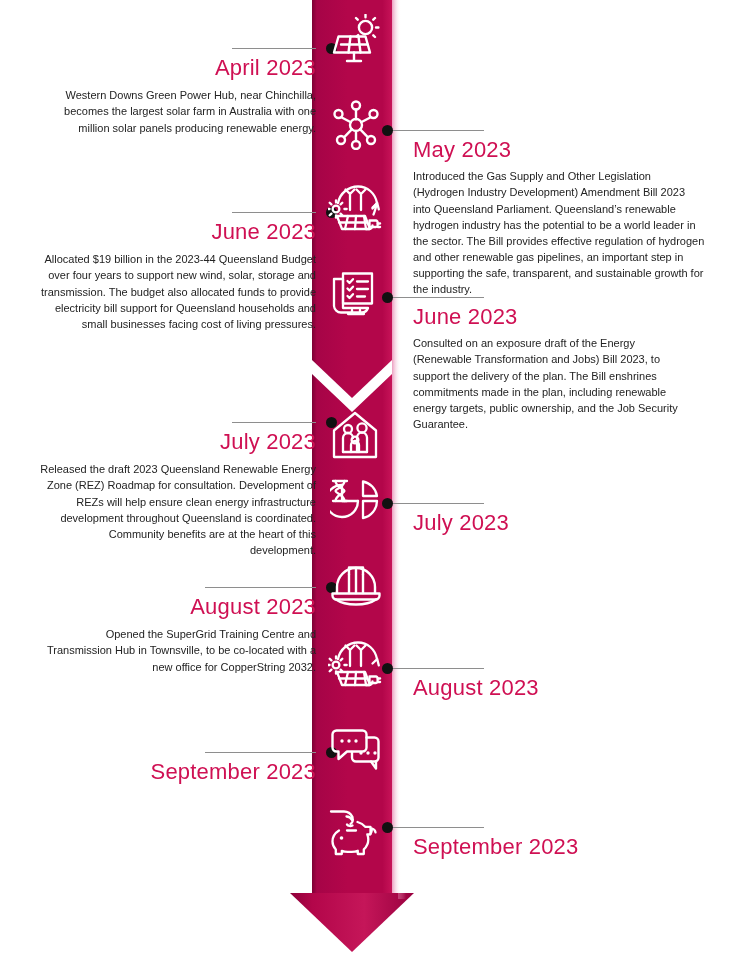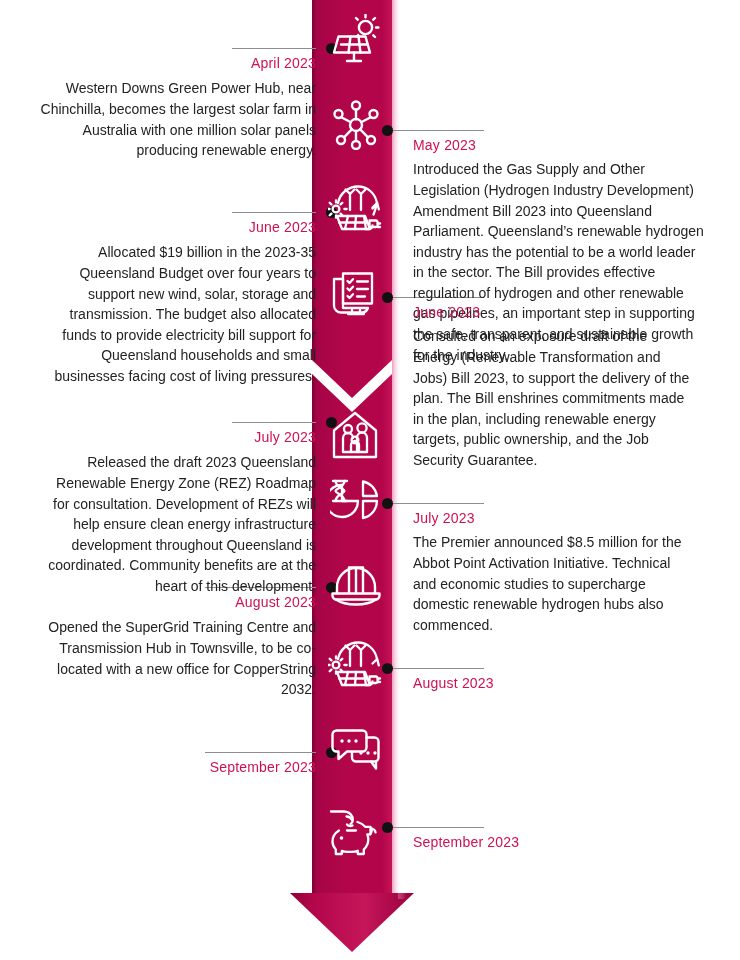--- a/index.html
+++ b/index.html
@@ -16,26 +16,26 @@
 
   
   .conn { position:absolute; height:1px; background:#8e8e8e; }
   .dot  { position:absolute; width:11px; height:11px; border-radius:50%; background:#111111; }
 
   
   .entry { position:absolute; }
   .entry .head {
     color:#cf1053;
     font-family:"Liberation Sans", sans-serif;
-    font-size:14px; font-weight:400; letter-spacing:0.2px;
+    font-size:22px; font-weight:400; letter-spacing:0.2px;
     line-height:1.1; white-space:nowrap;
   }
   .entry .body {
     color:#232323;
-    font-size:14px; line-height:1.47; font-weight:400;
+    font-size:11px; line-height:1.47; font-weight:400;
   }
   .entry.left  { text-align:right; }
   .entry.left  .head { margin-bottom:7px; }
   .entry.right { text-align:left; }
   .entry.right .head { margin-bottom:6px; }
 
   
   .icon { position:absolute; }
   .icon svg { display:block; }
 </style>
@@ -242,36 +242,35 @@
     <div class="body">Western Downs Green Power Hub, near Chinchilla, becomes the largest solar farm in Australia with one million solar panels producing renewable energy.</div>
   </div>
 
   <div class="entry right" style="left:413px; top:138px; width:292px;">
     <div class="head">May 2023</div>
     <div class="body">Introduced the Gas Supply and Other Legislation (Hydrogen Industry Development) Amendment Bill 2023 into Queensland Parliament. Queensland’s renewable hydrogen industry has the potential to be a world leader in the sector. The Bill provides effective regulation of hydrogen and other renewable gas pipelines, an important step in supporting the safe, transparent, and sustainable growth for the industry.</div>
   </div>
 
   <div class="entry left" style="left:40px; top:220px; width:276px;">
     <div class="head">June 2023</div>
-    <div class="body">Allocated $19 billion in the 2023-35 Queensland Budget over four years to support new wind, solar, storage and transmission. The budget also allocated funds to provide electricity bill support for Queensland households and small businesses facing cost of living pressures.</div>
+    <div class="body">Allocated $19 billion in the 2023-44 Queensland Budget over four years to support new wind, solar, storage and transmission. The budget also allocated funds to provide electricity bill support for Queensland households and small businesses facing cost of living pressures.</div>
   </div>
 
   <div class="entry right" style="left:413px; top:305px; width:282px;">
     <div class="head">June 2023</div>
     <div class="body">Consulted on an exposure draft of the Energy (Renewable Transformation and Jobs) Bill 2023, to support the delivery of the plan. The Bill enshrines commitments made in the plan, including renewable energy targets, public ownership, and the Job Security Guarantee.</div>
   </div>
 
   <div class="entry left" style="left:40px; top:430px; width:276px;">
     <div class="head">July 2023</div>
     <div class="body">Released the draft 2023 Queensland Renewable Energy Zone (REZ) Roadmap for consultation. Development of REZs will help ensure clean energy infrastructure development throughout Queensland is coordinated. Community benefits are at the heart of this development.</div>
   </div>
 
   <div class="entry right" style="left:413px; top:511px; width:282px;">
     <div class="head">July 2023</div>
-    <div class="body">The Premier announced $8.5 million for the Abbot Point Activation Initiative. Technical and economic studies to supercharge domestic renewable hydrogen hubs also commenced.</div>
   </div>
 
   <div class="entry left" style="left:40px; top:595px; width:276px;">
     <div class="head">August 2023</div>
     <div class="body">Opened the SuperGrid Training Centre and Transmission Hub in Townsville, to be co-located with a new office for CopperString 2032.</div>
   </div>
 
   <div class="entry right" style="left:413px; top:676px; width:292px;">
     <div class="head">August 2023</div>
   </div>

